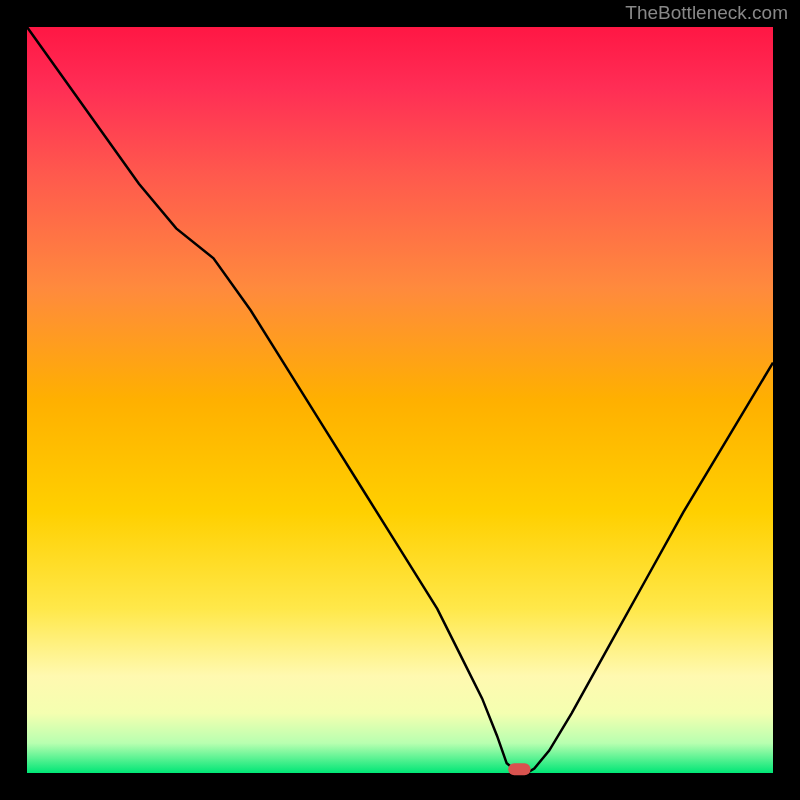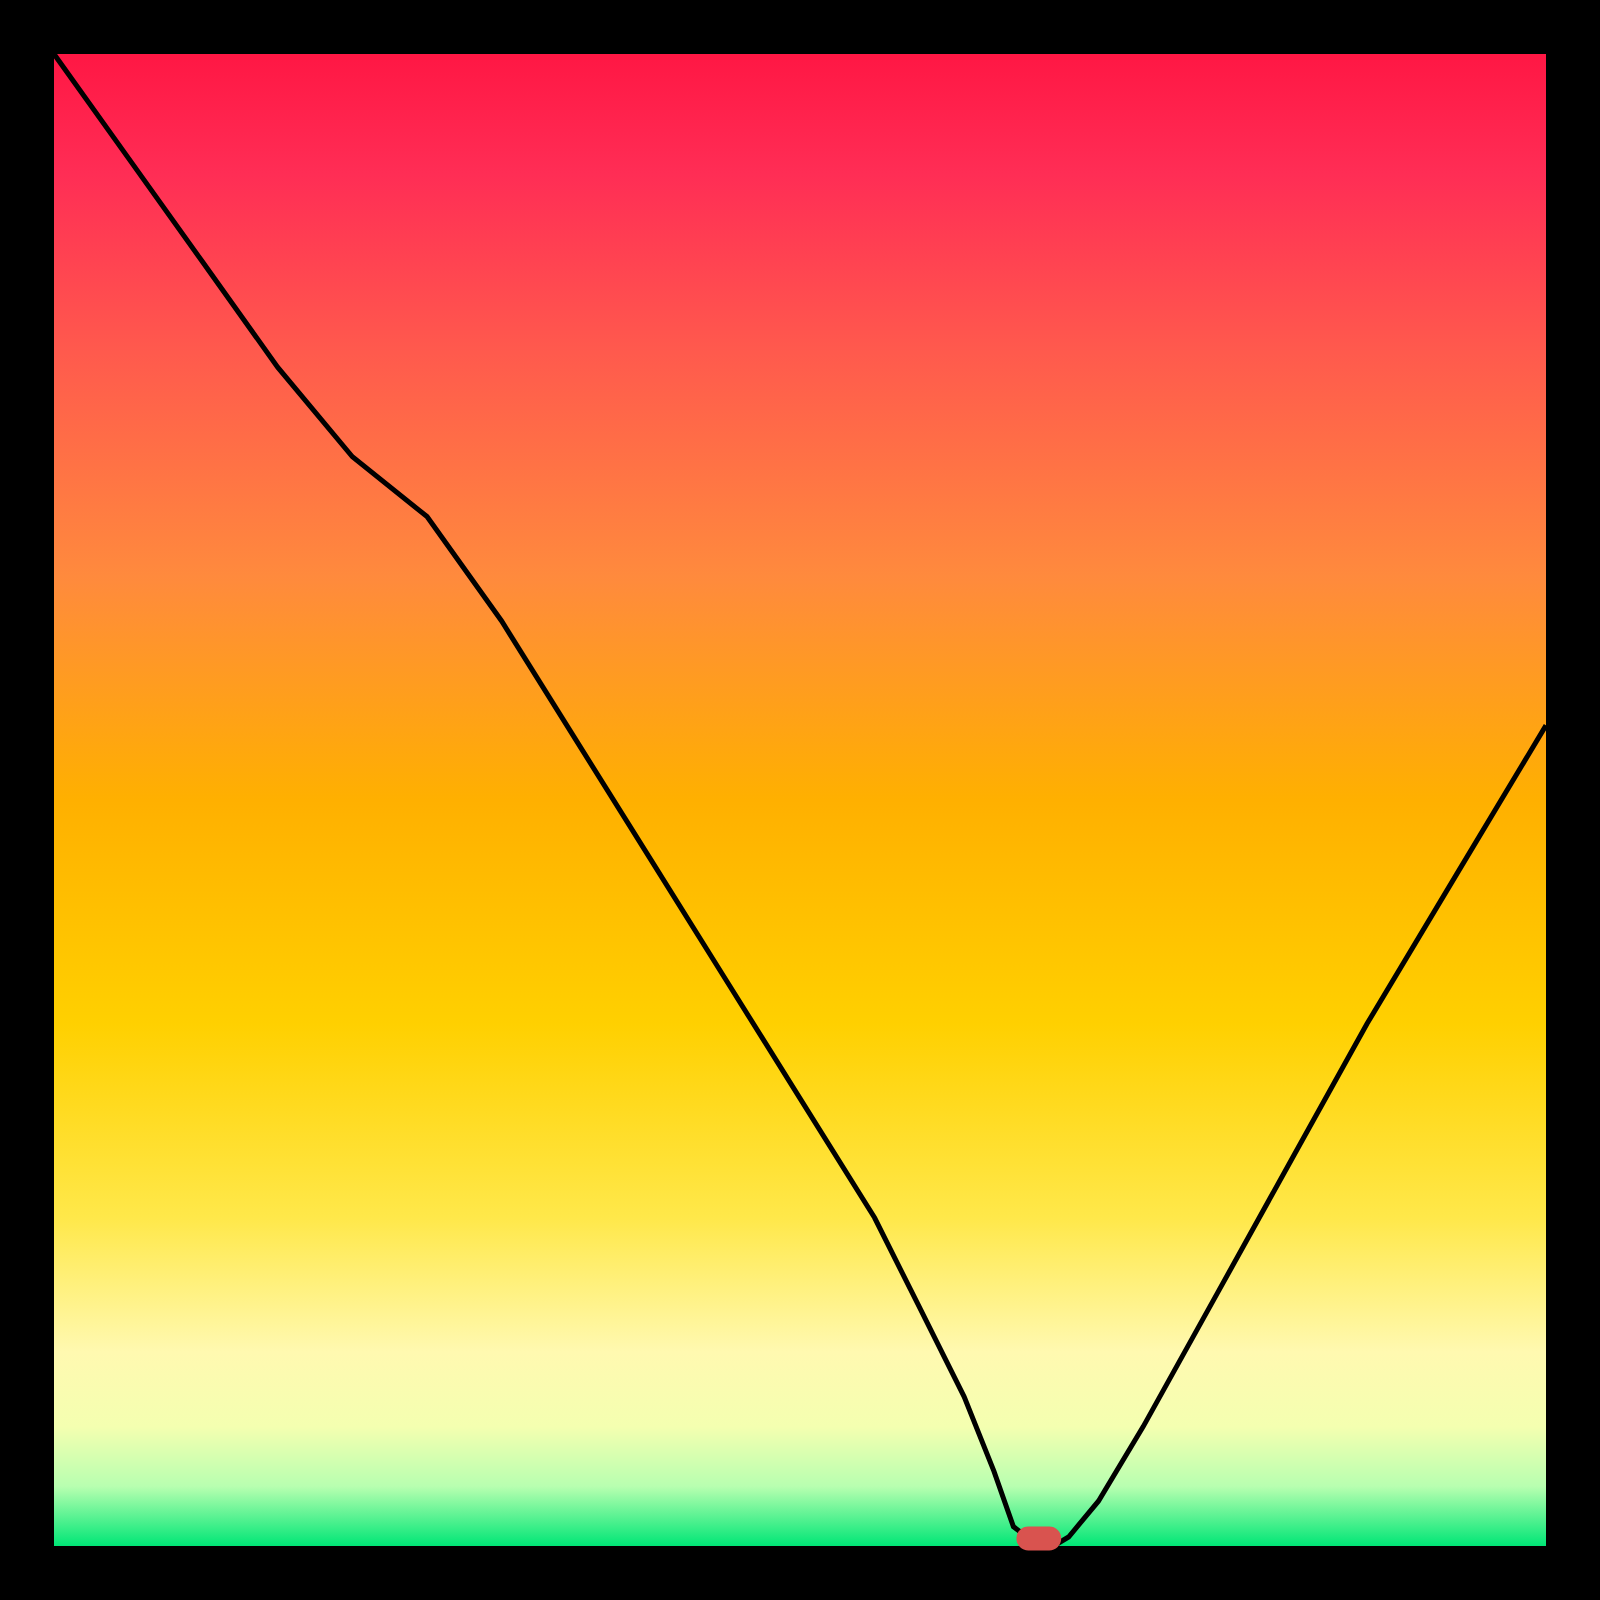--- a/index.html
+++ b/index.html
@@ -24,20 +24,21 @@
     font-weight: normal;
     z-index: 10;
   }
   svg {
     display: block;
   }
 </style>
 </head>
 <body>
 <div class="container">
+  <div class="watermark">TheBottleneck.com</div>
   <svg width="800" height="800" viewBox="0 0 800 800">
     <defs>
       <linearGradient id="bg-gradient" x1="0" y1="0" x2="0" y2="1">
         <stop offset="0%" stop-color="#ff1744"></stop>
         <stop offset="8%" stop-color="#ff2d55"></stop>
         <stop offset="20%" stop-color="#ff5a4d"></stop>
         <stop offset="35%" stop-color="#ff8a3d"></stop>
         <stop offset="50%" stop-color="#ffb000"></stop>
         <stop offset="65%" stop-color="#ffd000"></stop>
         <stop offset="78%" stop-color="#ffe84a"></stop>

